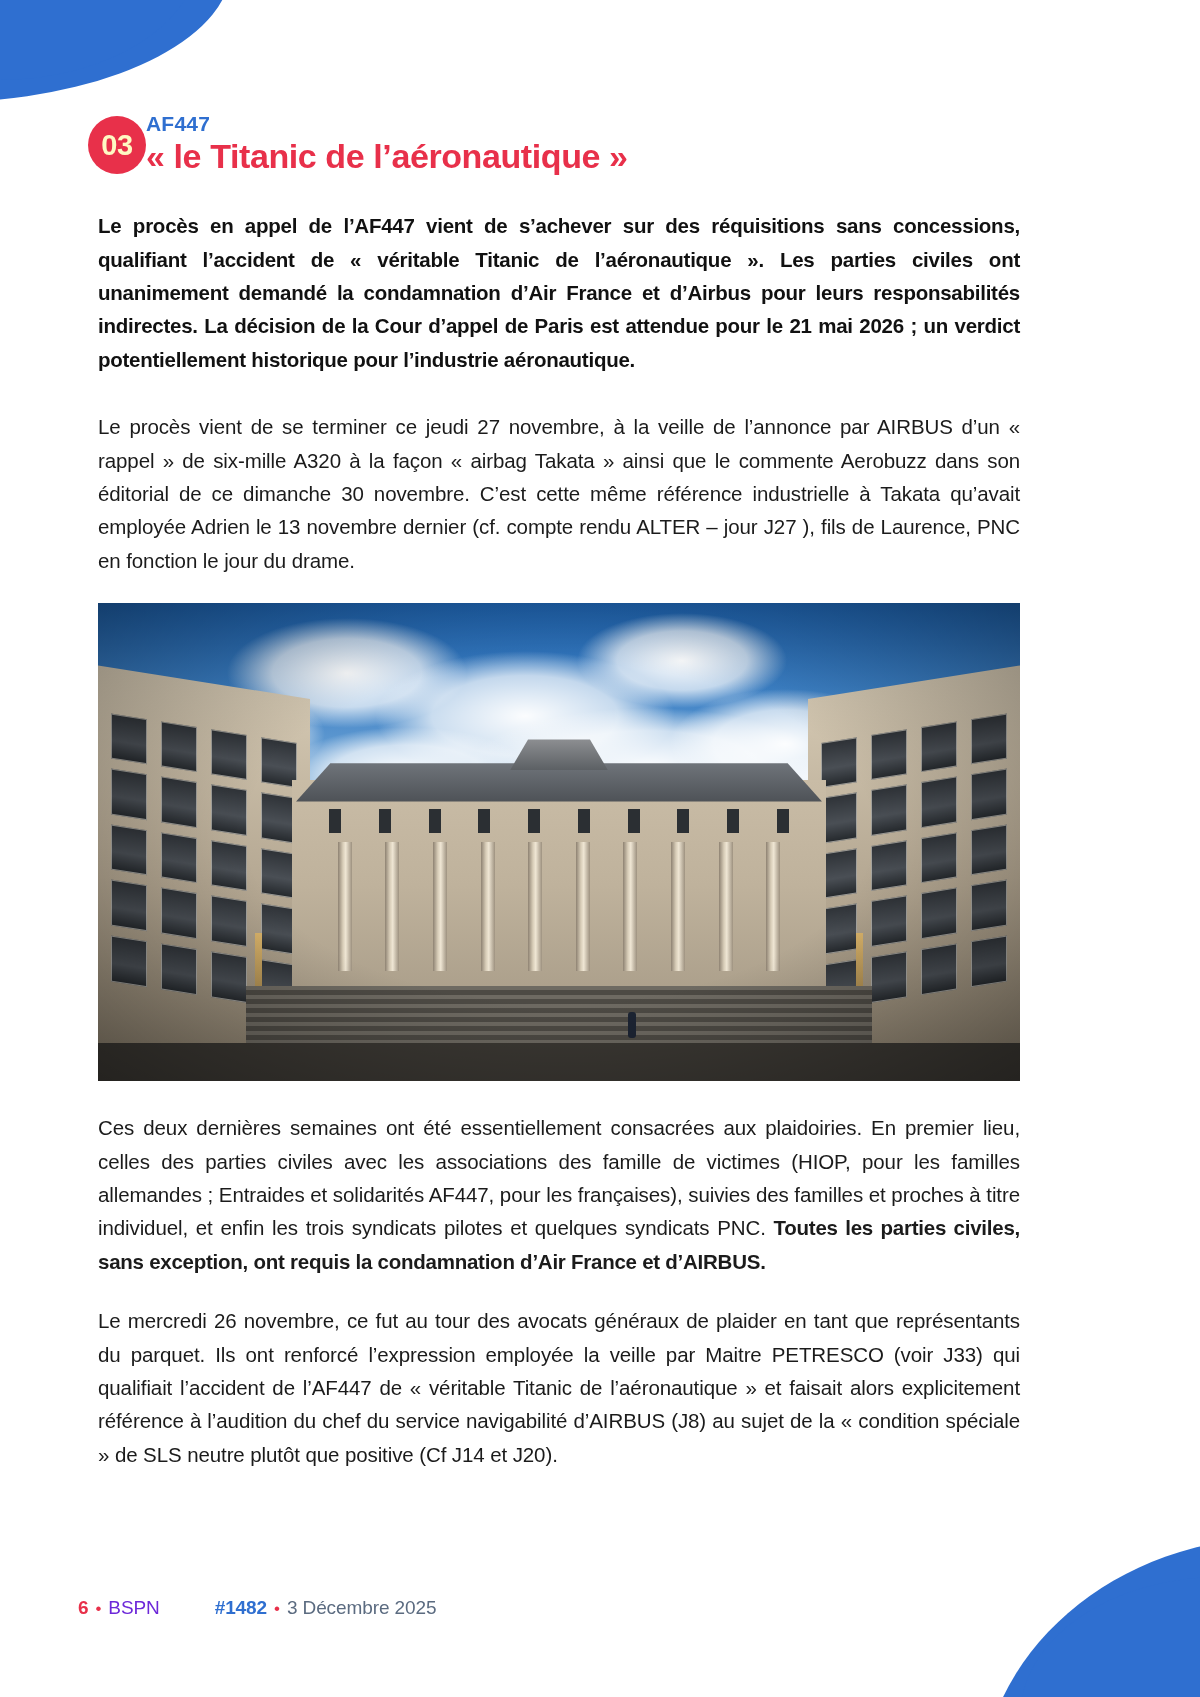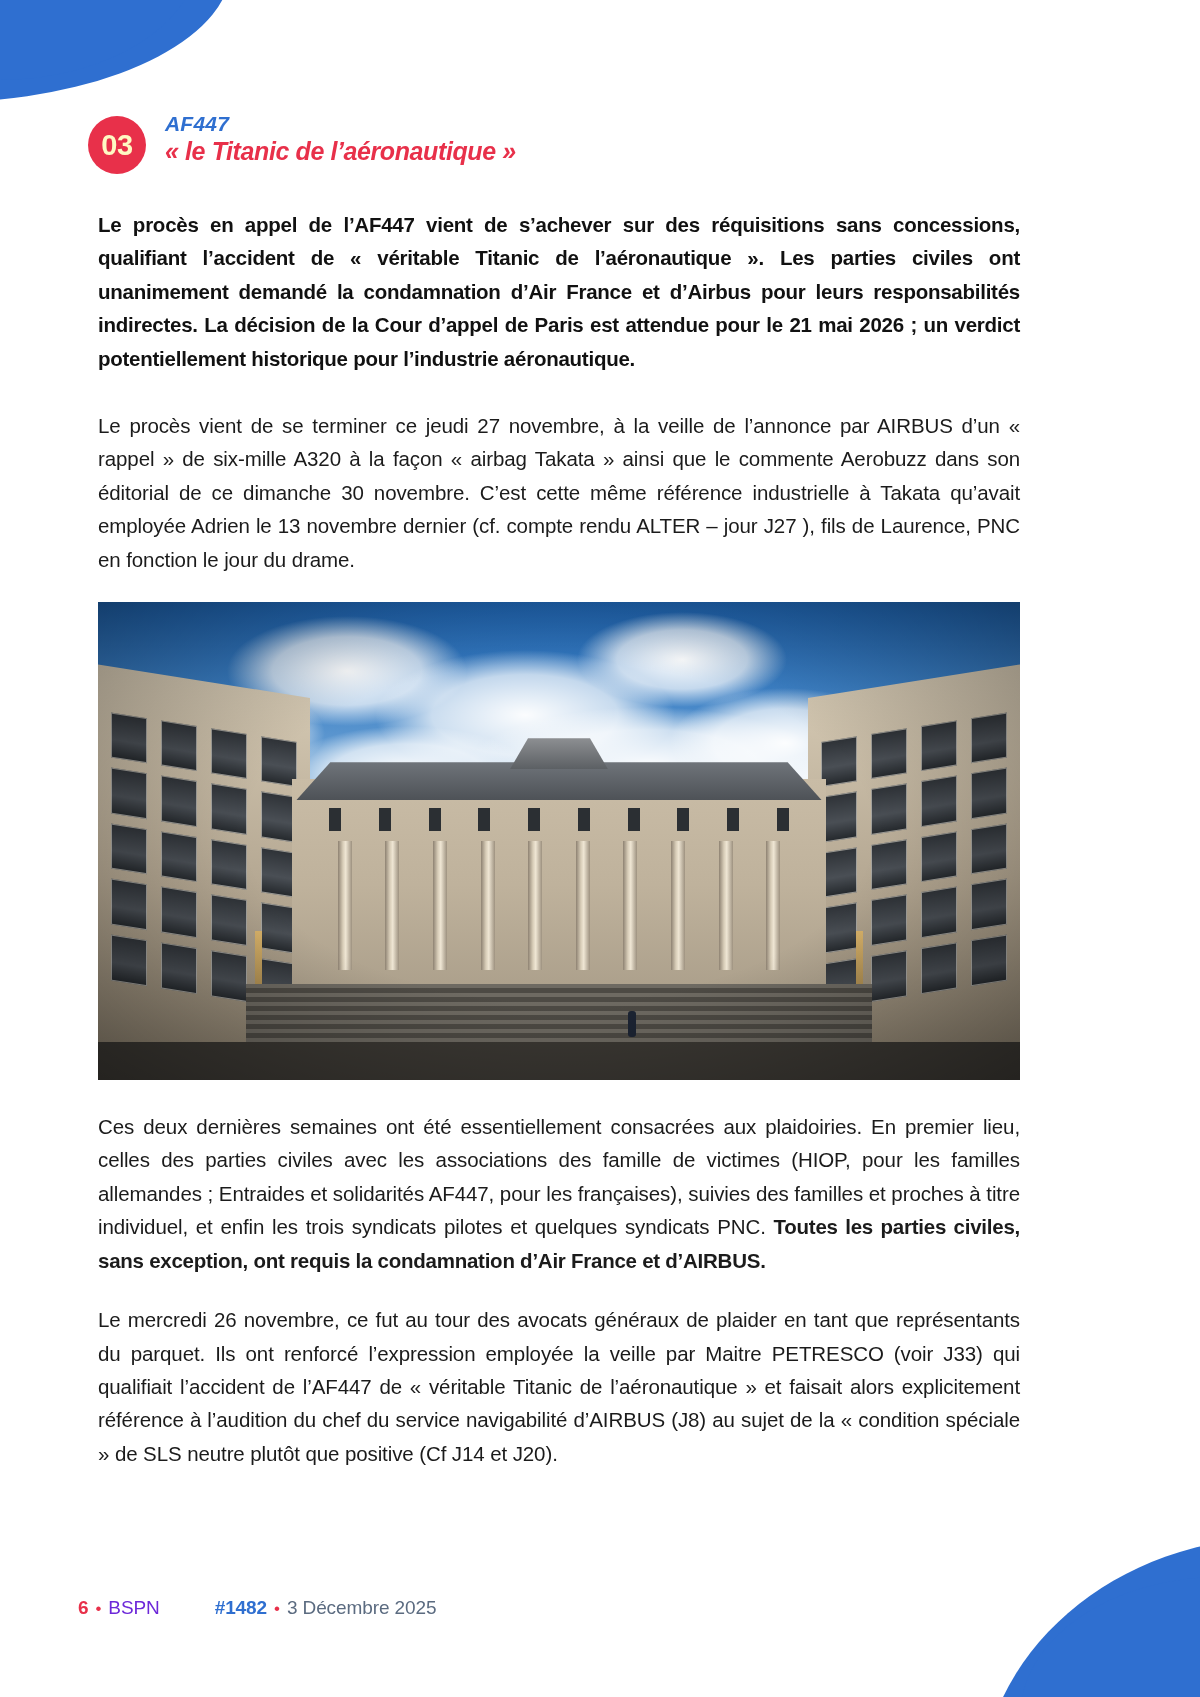--- a/index.html
+++ b/index.html
@@ -83,34 +83,32 @@
     color: #fef9c3;
     font-size: 29px;
     font-weight: bold;
     letter-spacing: -0.5px;
     display: flex;
     align-items: center;
     justify-content: center;
     margin-top: 4px;
   }
   .header-text {
-    margin-left: 19px;
     padding-top: 1px;
-    font-style: italic;
   }
   .eyebrow {
     color: #2f6fd0;
     font-size: 21px;
     font-weight: bold;
     letter-spacing: 0.2px;
     line-height: 1.05;
   }
   .headline {
     color: #e8304a;
-    font-size: 25px;
+    font-size: 34px;
     font-weight: bold;
     letter-spacing: -0.4px;
     line-height: 1.12;
     margin-top: 2px;
   }
 
   
   p.lead {
     margin: 0 0 34px 0;
     font-size: 20.5px;

